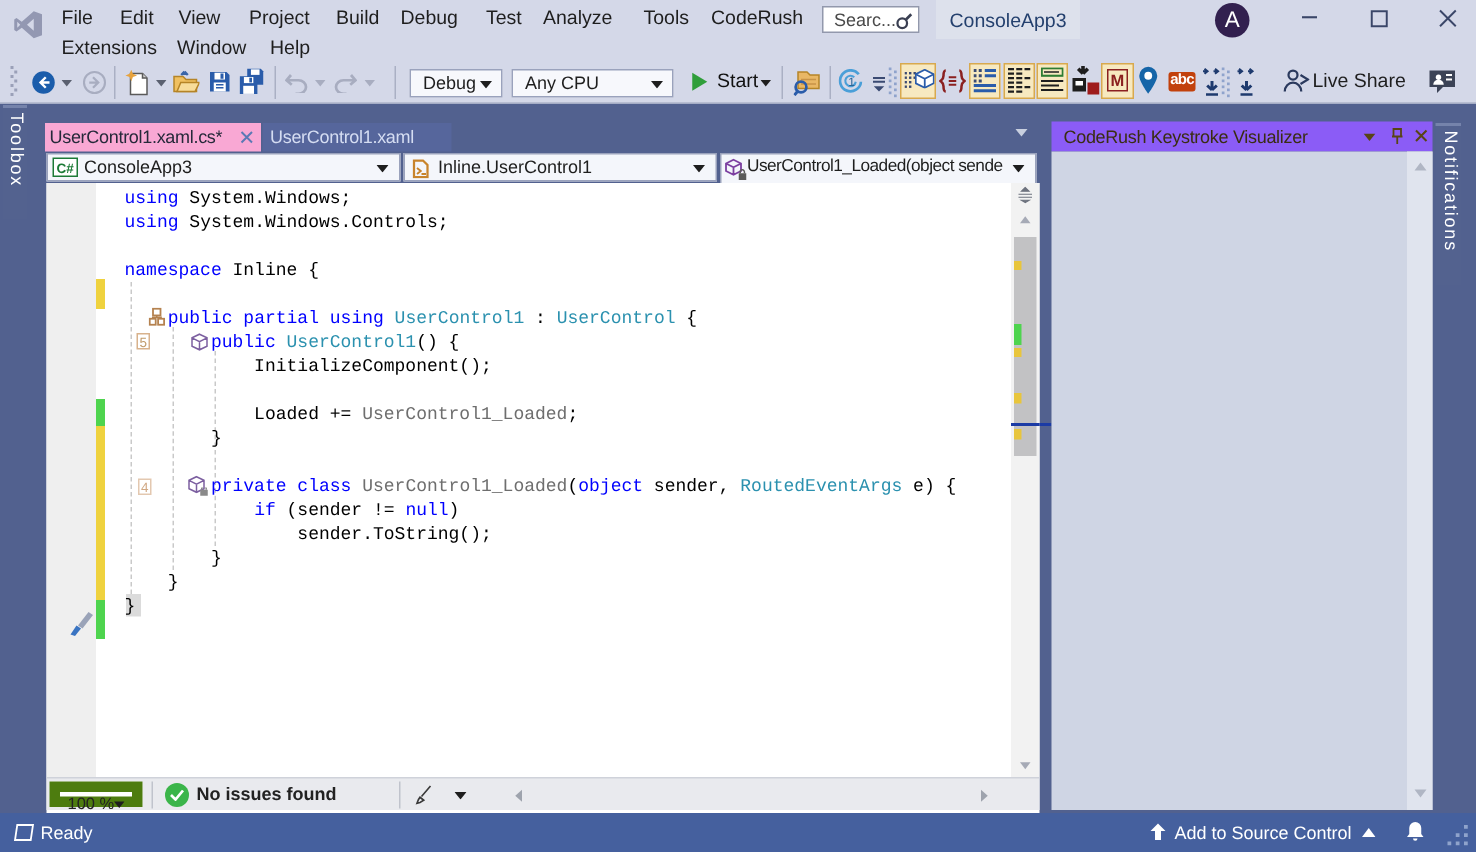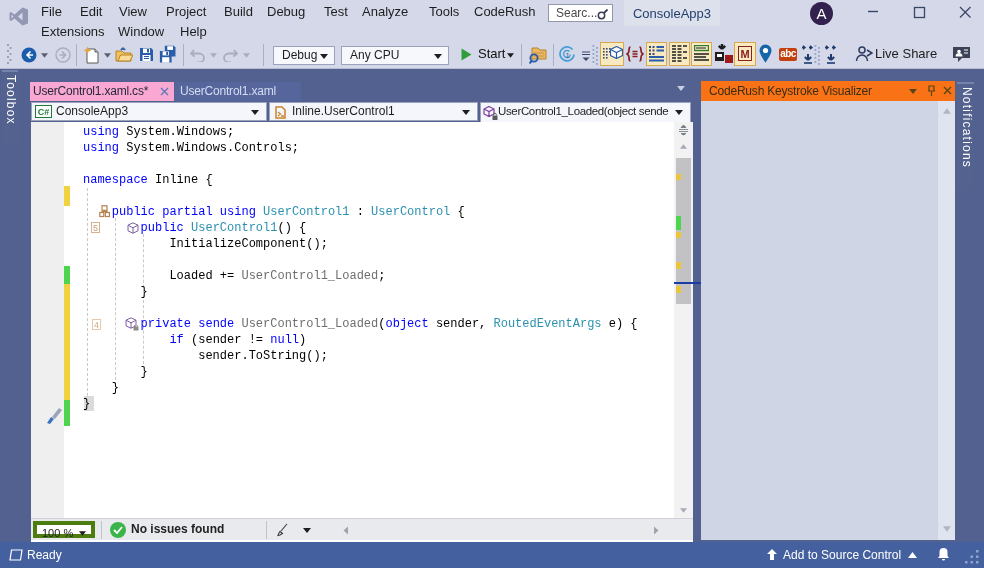--- a/index.html
+++ b/index.html
@@ -354,21 +354,21 @@
 
 <span class="kw">namespace</span> Inline {
 
     <span class="kw">public</span> <span class="kw">partial</span> <span class="kw">using</span> <span class="ty">UserControl1</span> : <span class="ty">UserControl</span> {
         <span class="kw">public</span> <span class="ty">UserControl1</span>() {
             InitializeComponent();
 
             Loaded += <span class="gy">UserControl1_Loaded</span>;
         }
 
-        <span class="kw">private</span> <span class="kw">sende</span> <span class="gy">UserControl1_Loaded</span>(<span class="kw">object</span> sender, <span class="ty">RoutedEventArgs</span> e) {
+        <span class="kw">private</span> <span class="kw">class</span> <span class="gy">UserControl1_Loaded</span>(<span class="kw">object</span> sender, <span class="ty">RoutedEventArgs</span> e) {
             <span class="kw">if</span> (sender != <span class="kw">null</span>)
                 sender.ToString();
         }
     }
 }</pre>
   
   <svg class="abs" style="left:68px;top:83px" width="11" height="13" viewBox="0 0 11 13">
       <rect x="3" y="0.8" width="5" height="4.5" fill="none" stroke="#b5824f" stroke-width="1.2"></rect>
       <rect x="0.8" y="7.5" width="4" height="4" fill="none" stroke="#b5824f" stroke-width="1.2"></rect>
       <rect x="6.4" y="7.5" width="4" height="4" fill="none" stroke="#b5824f" stroke-width="1.2"></rect>
@@ -408,21 +408,21 @@
   <div class="abs" style="left:2px;top:140px;width:5px;height:7px;background:#e8c53c"></div>
   <div class="abs" style="left:2px;top:164px;width:5px;height:7px;background:#e8c53c"></div>
   <div class="abs" style="left:0;top:160px;width:19px;height:2px;background:#1b3ba5"></div>
   <div class="abs" style="left:19px;top:160px;width:8px;height:2px;background:#1b3ba5"></div>
   <svg class="abs" style="left:5px;top:385px" width="9" height="7" viewBox="0 0 11 9">
       <path d="M5.5 7.5 L10 1.5 H1 Z" fill="#a6aab6"></path>
     </svg>
 </div>
 
 <div class="abs" style="left:31px;top:518px;width:662px;height:22px;background:#e9eaee;border-top:1px solid #cfd2da">
-  <div class="abs" style="left:2px;top:2px;width:62px;height:17px;background:#fff;border:4px solid #4d7c0f;font-size:11px;color:#222;padding:2px 0 0 5px">100 %
+  <div class="abs" style="left:2px;top:2px;width:62px;height:17px;background:#fff;border:7px solid #4d7c0f;font-size:11px;color:#222;padding:2px 0 0 5px">100 %
     <svg class="abs" style="right:5px;top:6px" width="7" height="5" viewBox="0 0 8 5">
         <path d="M0 0 L4 5 L8 0 Z" fill="#1e1e1e"></path>
       </svg>
   </div>
   <div class="abs" style="left:70px;top:2px;width:1px;height:18px;background:#c0c3cc"></div>
   <div class="abs" style="left:79px;top:3px;width:16px;height:16px;border-radius:50%;background:#3bb54a"></div>
   <svg class="abs" style="left:82px;top:7px" width="10" height="8" viewBox="0 0 10 8">
       <path d="M1 4 L4 7 L9 1" stroke="#fff" stroke-width="1.8" fill="none"></path>
     </svg>
   <div class="abs" style="left:100px;top:3px;font-size:12px;font-weight:bold;color:#222">No issues found</div>
@@ -434,21 +434,21 @@
       <path d="M0 0 L4 5 L8 0 Z" fill="#1e1e1e"></path>
     </svg>
   <svg class="abs" style="left:312px;top:7px" width="6" height="9" viewBox="0 0 6 9">
       <path d="M5 0.5 V8.5 L0.5 4.5 Z" fill="#9ea3ad"></path>
     </svg>
   <svg class="abs" style="left:622px;top:7px" width="6" height="9" viewBox="0 0 6 9">
       <path d="M1 0.5 V8.5 L5.5 4.5 Z" fill="#9ea3ad"></path>
     </svg>
 </div>
 
-<div class="abs" style="left:701px;top:81px;width:254px;height:20px;background:#f97316;color:#3a2d12;font-size:12px;letter-spacing:-0.2px;padding:3px 0 0 8px">CodeRush Keystroke Visualizer
+<div class="abs" style="left:701px;top:81px;width:254px;height:20px;background:#8b5cf6;color:#3a2d12;font-size:12px;letter-spacing:-0.2px;padding:3px 0 0 8px">CodeRush Keystroke Visualizer
   <svg class="abs" style="left:208px;top:8px" width="8" height="5" viewBox="0 0 8 5">
       <path d="M0 0 L4 5 L8 0 Z" fill="#584414"></path>
     </svg>
   <svg class="abs" style="left:226px;top:4px" width="9" height="12" viewBox="0 0 9 12">
       <path d="M2 1 H7 V6 H2 Z M1 6 H8 M4.5 6 V11" stroke="#584414" fill="none" stroke-width="1.2"></path>
     </svg>
   <svg class="abs" style="left:242px;top:5px" width="9" height="9" viewBox="0 0 9 9">
       <path d="M1 1 L8 8 M8 1 L1 8" stroke="#584414" stroke-width="1.4"></path>
     </svg>
 </div>

